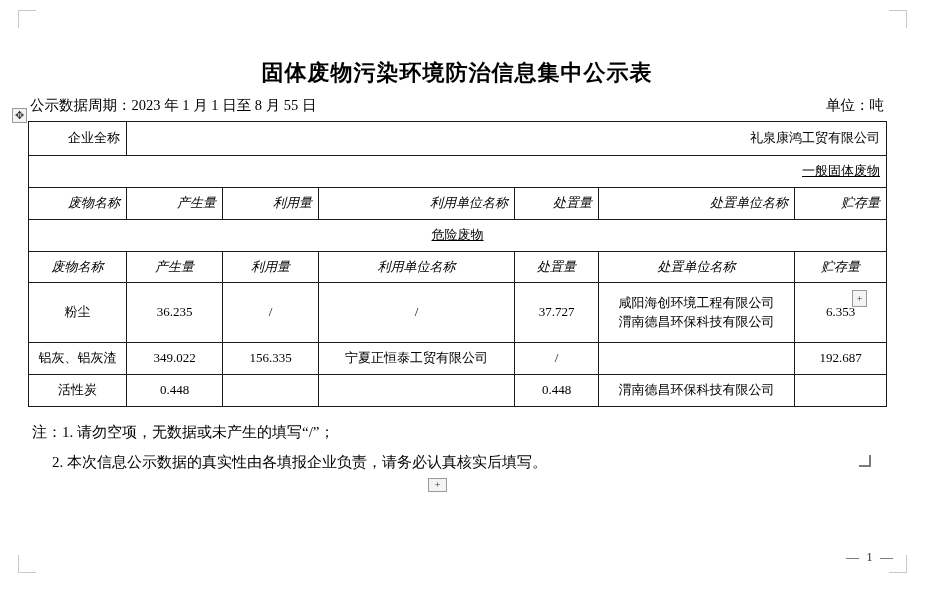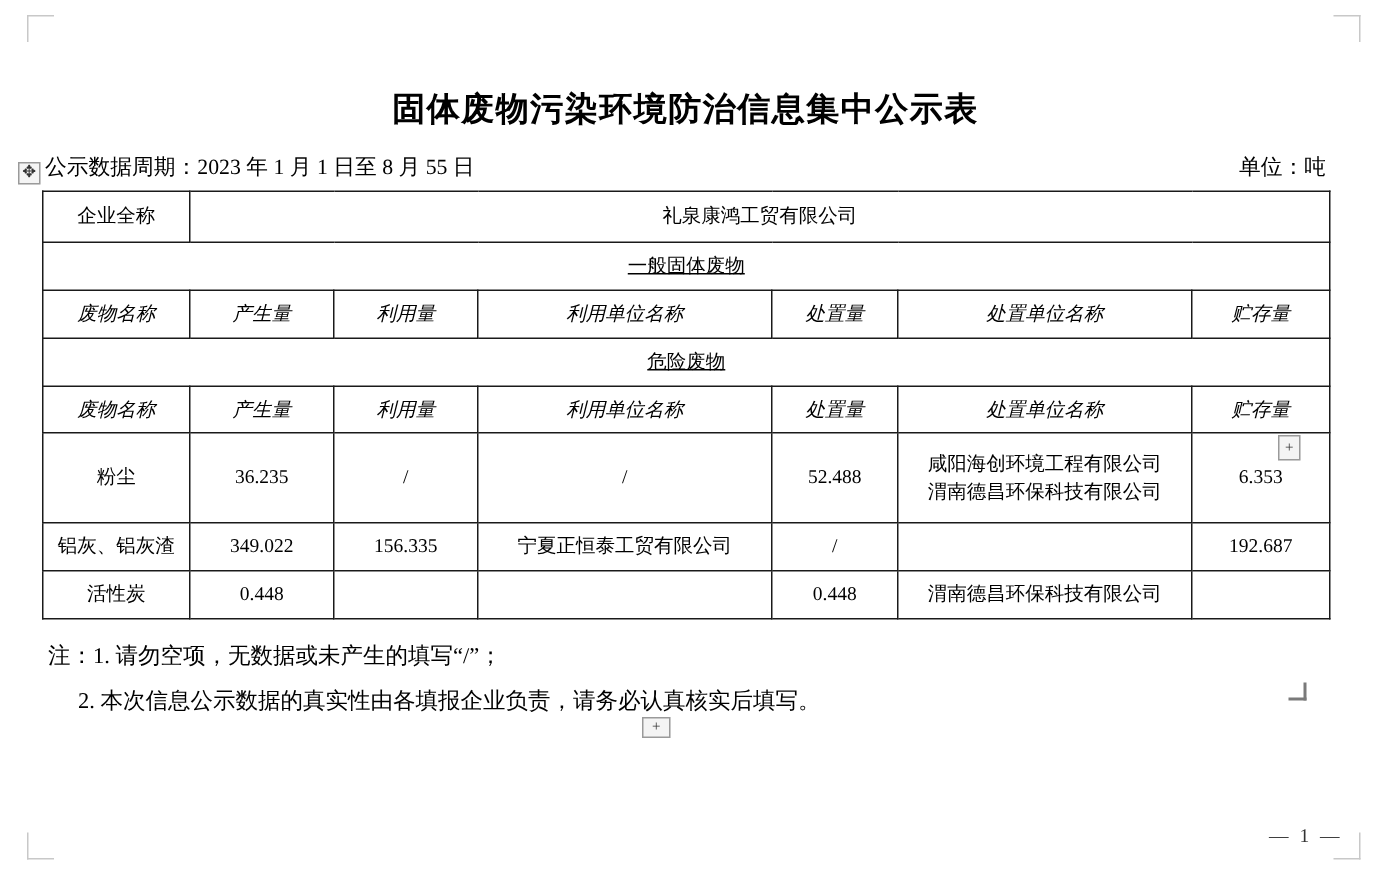--- a/index.html
+++ b/index.html
@@ -26,21 +26,21 @@
     left: 28px;
     top: 46px;
     width: 858px;
   }
 
   .title {
     text-align: center;
     font-size: 22px;
     font-weight: bold;
     letter-spacing: 1px;
-    margin: 12px 0 14px 0;
+    margin: 12px 0 8px 0;
     font-family: "Liberation Sans", "DejaVu Sans", sans-serif;
   }
 
   .meta-row {
     display: flex;
     justify-content: space-between;
     align-items: baseline;
     font-size: 14.5px;
     padding: 0 2px 6px 2px;
   }
@@ -53,21 +53,21 @@
     table-layout: fixed;
   }
   table.main td {
     border: 1px solid #1a1a1a;
     font-size: 13px;
     padding: 6px 6px;
     vertical-align: middle;
     line-height: 1.45;
   }
   .c { text-align: center; }
-  .l { text-align: center; padding-left: 12px; margin-left: 8px; }
+  .l { text-align: right; padding-left: 12px; margin-left: 8px; }
 
   .row-company td { height: 34px; }
   .row-section td { height: 30px; text-decoration: underline; }
   .hdr td { height: 30px; font-style: italic; }
   .data td { height: 32px; }
   .tall td { height: 60px; }
 
   .nowrap { white-space: nowrap; }
 
   .notes {
@@ -170,21 +170,21 @@
         <td class="c nowrap">处置量</td>
         <td class="c nowrap">处置单位名称</td>
         <td class="c nowrap">贮存量</td>
       </tr>
 
       <tr class="tall">
         <td class="c">粉尘</td>
         <td class="c">36.235</td>
         <td class="c">/</td>
         <td class="c">/</td>
-        <td class="c">52.488</td>
+        <td class="c">37.727</td>
         <td class="c">
           <div>咸阳海创环境工程有限公司</div>
           <div>渭南德昌环保科技有限公司</div>
         </td>
         <td class="c">6.353</td>
       </tr>
 
       <tr class="data">
         <td class="c">铝灰、铝灰渣</td>
         <td class="c">349.022</td>

